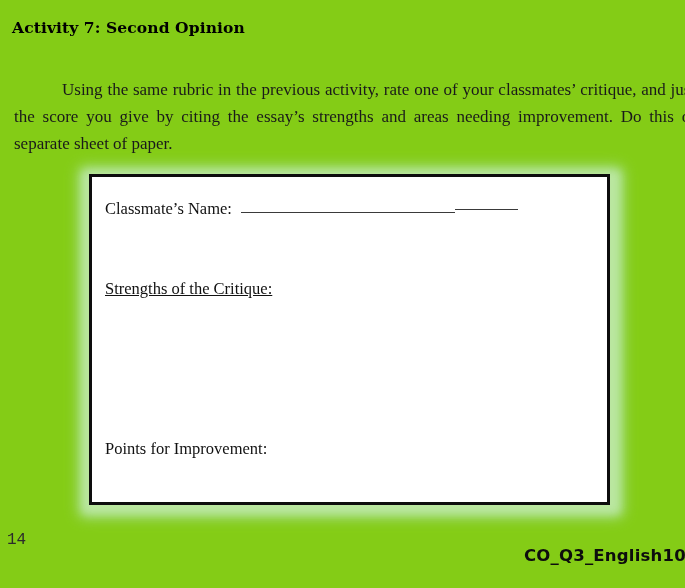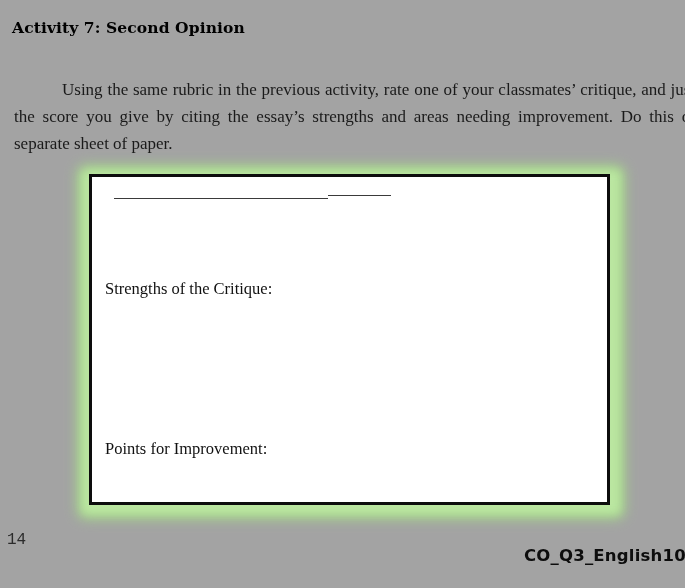--- a/index.html
+++ b/index.html
@@ -13,21 +13,21 @@
     overflow: hidden;
     font-family: "Liberation Serif", "DejaVu Serif", serif;
     color: #000000;
     position: relative;
   }
 
   .page {
     position: relative;
     width: 685px;
     height: 588px;
-    background: #a3a3a3;
+    background: #84cc16;
     overflow: hidden;
   }
 
   
   .activity-title {
     position: absolute;
     left: 12px;
     top: 18px;
     font-family: "DejaVu Serif", "Liberation Serif", serif;
     font-weight: bold;
@@ -98,21 +98,21 @@
     left: 13px;
     font-family: "Liberation Serif", "DejaVu Serif", serif;
     font-size: 16.5px;
     color: #111111;
     white-space: nowrap;
     display: flex;
     align-items: baseline;
   }
   .row-name    { top: 22px; }
   .row-score   { top: 62px; }
-  .row-strength{ top: 102px; }
+  .row-strength{ top: 102px; text-decoration: underline; }
   .row-points  { top: 262px; justify-content: center; }
 
   .rule {
     display: inline-block;
     border-bottom: 1.6px solid #3a3a3a;
     height: 0;
     vertical-align: baseline;
   }
   .rule-name-a  { width: 214px; margin-left: 9px; position: relative; top: -1px; }
   .rule-name-b  { width: 63px;  margin-left: 0px; position: relative; top: -4px; }
@@ -151,20 +151,21 @@
 
   <div class="body-para">Using the same rubric in the previous activity, rate one of your classmates’ critique, and justify the score you give by citing the essay’s strengths and areas needing improvement. Do this on a separate sheet of paper.</div>
 
   <div class="box-wrap">
     <div class="box-glow"></div>
     <div class="box-glow-inner"></div>
 
     <div class="answer-box">
 
       <div class="field-row row-name">
+        <span>Classmate’s Name:</span>
         <span class="rule rule-name-a"></span>
         <span class="rule rule-name-b"></span>
       </div>
 
 
       <div class="field-row row-strength">
         <span>Strengths of the Critique:</span>
       </div>
 
       <div class="field-row row-points">

